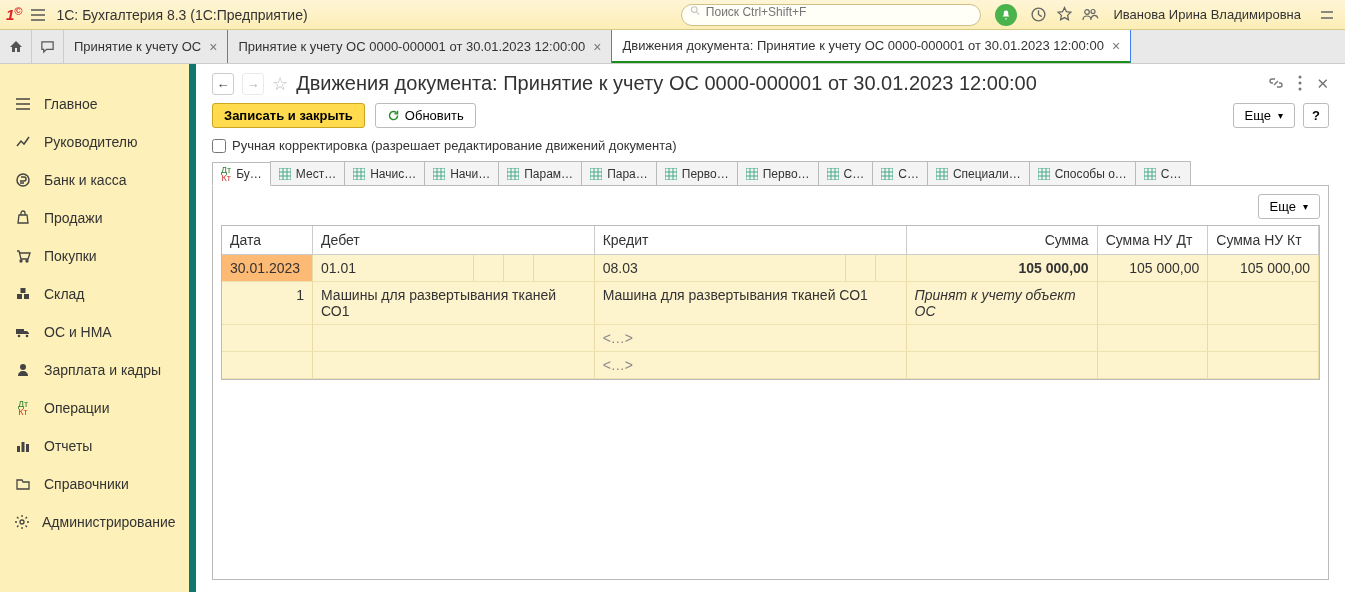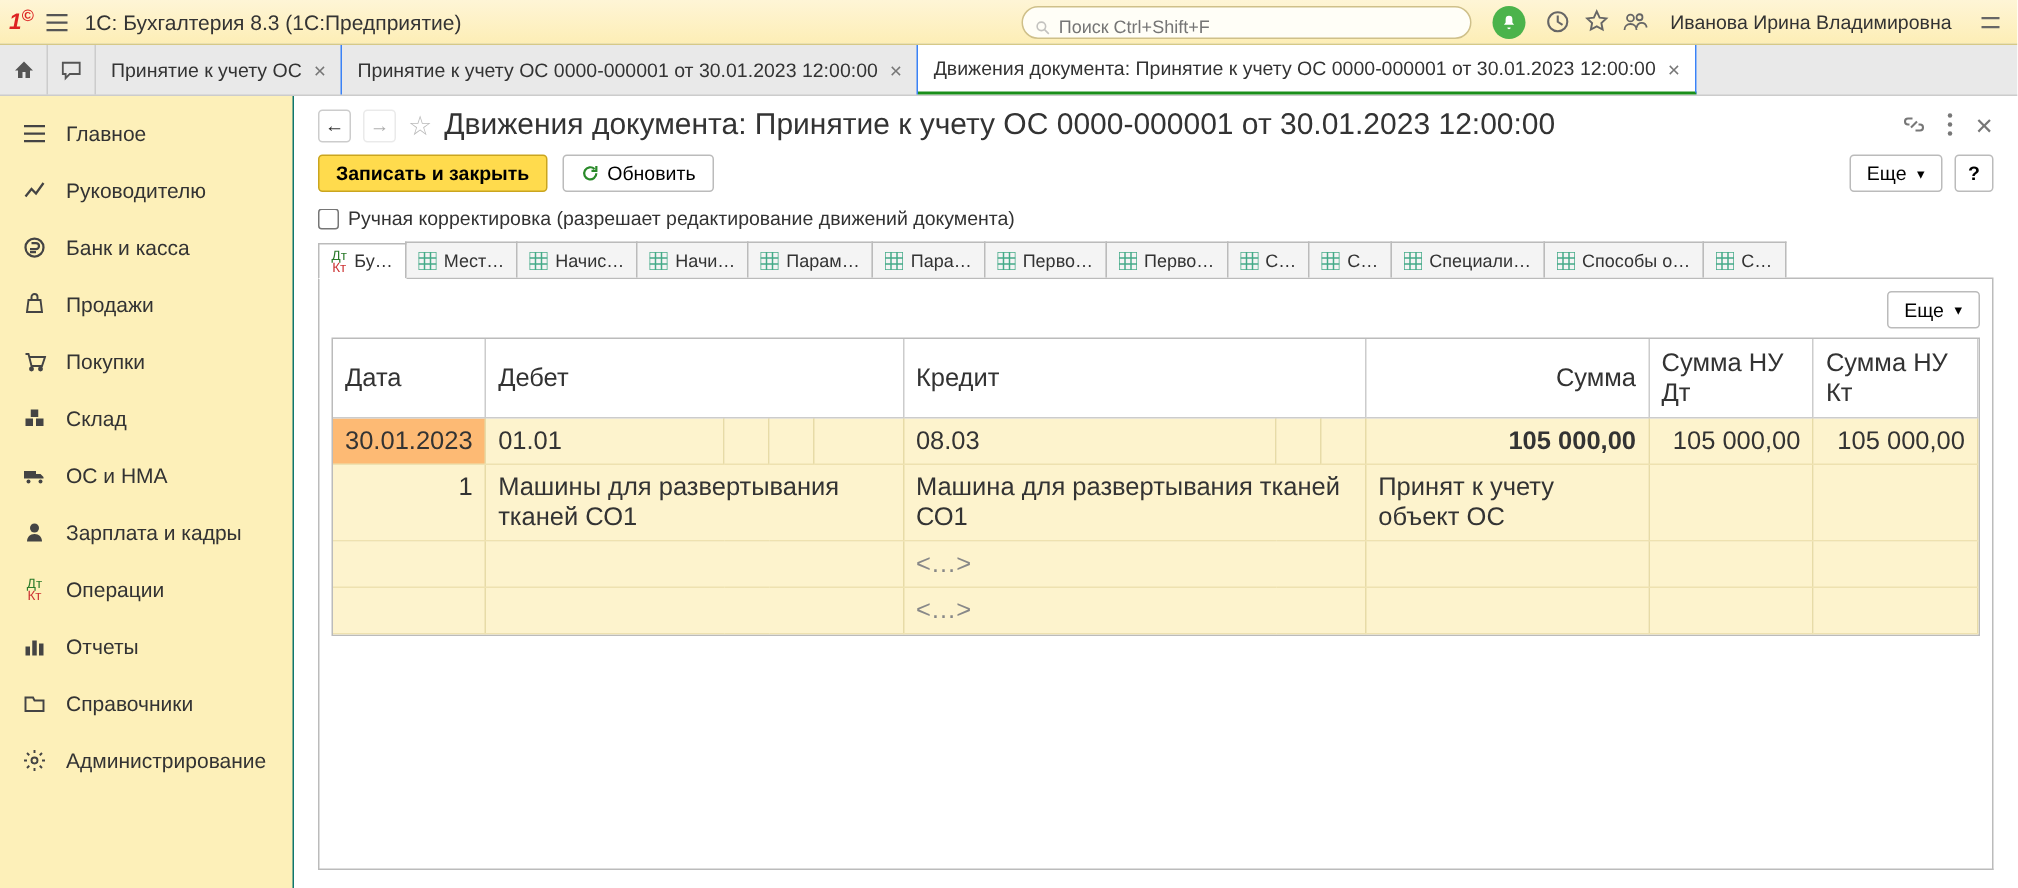--- a/index.html
+++ b/index.html
@@ -5,42 +5,42 @@
 * { box-sizing: border-box; margin: 0; padding: 0; }
 body { font-family: Arial, sans-serif; font-size: 13px; color: #333; background: #fff; width: 1345px; height: 592px; overflow: hidden; }
 
 
 .topbar { height: 30px; background: linear-gradient(#fef5d6,#fdeeb6); border-bottom: 1px solid #d6c987; display: flex; align-items: center; padding: 0 6px; }
 .topbar .logo { color: #d22; font-weight: bold; font-size: 15px; margin-right: 8px; font-style: italic; }
 .topbar .logo small { font-size: 11px; position: relative; top:-5px; }
 .topbar .menu-icon { font-size: 18px; margin-right: 10px; cursor: pointer; color:#555; }
 .topbar .app-title { font-size: 14px; color: #333; flex: 0 0 auto; }
 .topbar .spacer { flex: 1; }
-.topbar .search { position:relative; width: 300px; height: 22px; border: 1px solid #cfc08a; border-radius: 11px; background: #fffef7; display:flex; align-items:flex-end; padding:0 8px; margin-right:10px; }
+.topbar .search { position:relative; width: 300px; height: 22px; border: 1px solid #cfc08a; border-radius: 11px; background: #fffef7; display:flex; align-items:flex-start; padding:0 8px; margin-right:10px; }
 .topbar .search svg { width:12px; height:12px; margin-right:4px; opacity:.5; }
 .topbar .search input { border:none; background:transparent; outline:none; font-size:12px; width:100%; color:#888; }
 .topbar .bell { width:22px; height:22px; border-radius:50%; background:#4bb34b; display:flex; align-items:center; justify-content:center; margin:0 4px; }
 .topbar .bell svg { width:12px; height:12px; fill:#fff; }
 .topbar .icons { display:flex; align-items:center; gap:8px; }
 .topbar .icons .ico { width:18px; height:18px; display:flex; align-items:center; justify-content:center; cursor:pointer; color:#666; }
 .topbar .user { font-size:13px; margin-left:6px; margin-right:6px; color:#333; }
 .topbar .win-btn { font-size:16px; color:#666; padding:0 4px; cursor:pointer; }
 
 
 .tabstrip { height: 34px; background: #e9e9e9; border-bottom:1px solid #ccc; display:flex; align-items:stretch; }
 .tabstrip .home-btn,.tabstrip .chat-btn { width:32px; display:flex; align-items:center; justify-content:center; border-right:1px solid #ccc; cursor:pointer; }
 .tabstrip .tab { display:flex; align-items:center; padding:0 10px; border-right:1px solid #3b82f6; font-size:13px; cursor:pointer; max-width:600px; white-space:nowrap; position:relative; }
 .tabstrip .tab .close { margin-left:8px; font-size:14px; color:#777; }
 .tabstrip .tab.active { background:#fff; border-bottom:2px solid #1a8f1a; font-weight:400; }
 
 
 .layout { display:flex; height: calc(100% - 64px); }
 
 
-.sidebar { width: 196px; background: #fdf0b9; border-right:1px solid #0f766e; padding-top:6px; }
+.sidebar { width: 196px; background: #fdf0b9; border-right:7px solid #0f766e; padding-top:21px; }
 .sidebar .nav-item { display:flex; align-items:center; gap:12px; padding:10px 14px; font-size:14px; cursor:pointer; }
 .sidebar .nav-item .nico { width:18px; height:18px; display:flex; align-items:center; justify-content:center; color:#444; }
 
 
 .content { flex:1; padding: 8px 16px 12px 16px; overflow:hidden; display:flex; flex-direction:column; }
 .titlebar { display:flex; align-items:center; gap:8px; margin-bottom:8px; }
 .titlebar .nav-back,.titlebar .nav-fwd { width:22px; height:22px; border:1px solid #ccc; border-radius:3px; display:flex; align-items:center; justify-content:center; font-size:13px; cursor:pointer; background:#fff; }
 .titlebar .nav-fwd { opacity:.4; }
 .titlebar .star { color:#bbb; font-size:18px; cursor:pointer; }
 .titlebar h1 { font-size:20px; font-weight:400; flex:1; white-space:nowrap; }
@@ -66,27 +66,27 @@
 .dt-kt { font-size:9px; line-height:8px; display:flex; flex-direction:column; align-items:center; }
 .dt-kt .d { color:#2a7a2a; }
 .dt-kt .k { color:#c33; }
 
 
 .inner-area { border:1px solid #bbb; border-top:none; flex:1; display:flex; flex-direction:column; padding:8px; }
 .inner-toolbar { display:flex; justify-content:flex-end; margin-bottom:6px; }
 
 
 .tbl-wrap { border:1px solid #bbb; overflow:hidden; }
-table { border-collapse:collapse; width:100%; font-size:17px; }
+table { border-collapse:collapse; width:100%; font-size:14px; }
 th { background:#fff; text-align:left; padding:6px 8px; border-right:1px solid #ccc; border-bottom:1px solid #ccc; font-weight:400; }
 th.ralign, td.ralign { text-align:right; }
 td { padding:5px 8px; border-right:1px solid #e7dba7; border-bottom:1px solid #eee1b0; background:#fdf3cd; vertical-align:top; }
 td.sel { background:#fdba74; }
 td.num { text-align:right; font-variant-numeric: tabular-nums; }
-td.italic { }
+td.italic { font-style:italic; }
 td.dim { color:#888; }
 
 svg { display:block; }
 </style>
 </head>
 <body>
 
 <div class="topbar">
   <span class="logo">1<small>©</small></span>
   <span class="menu-icon">

